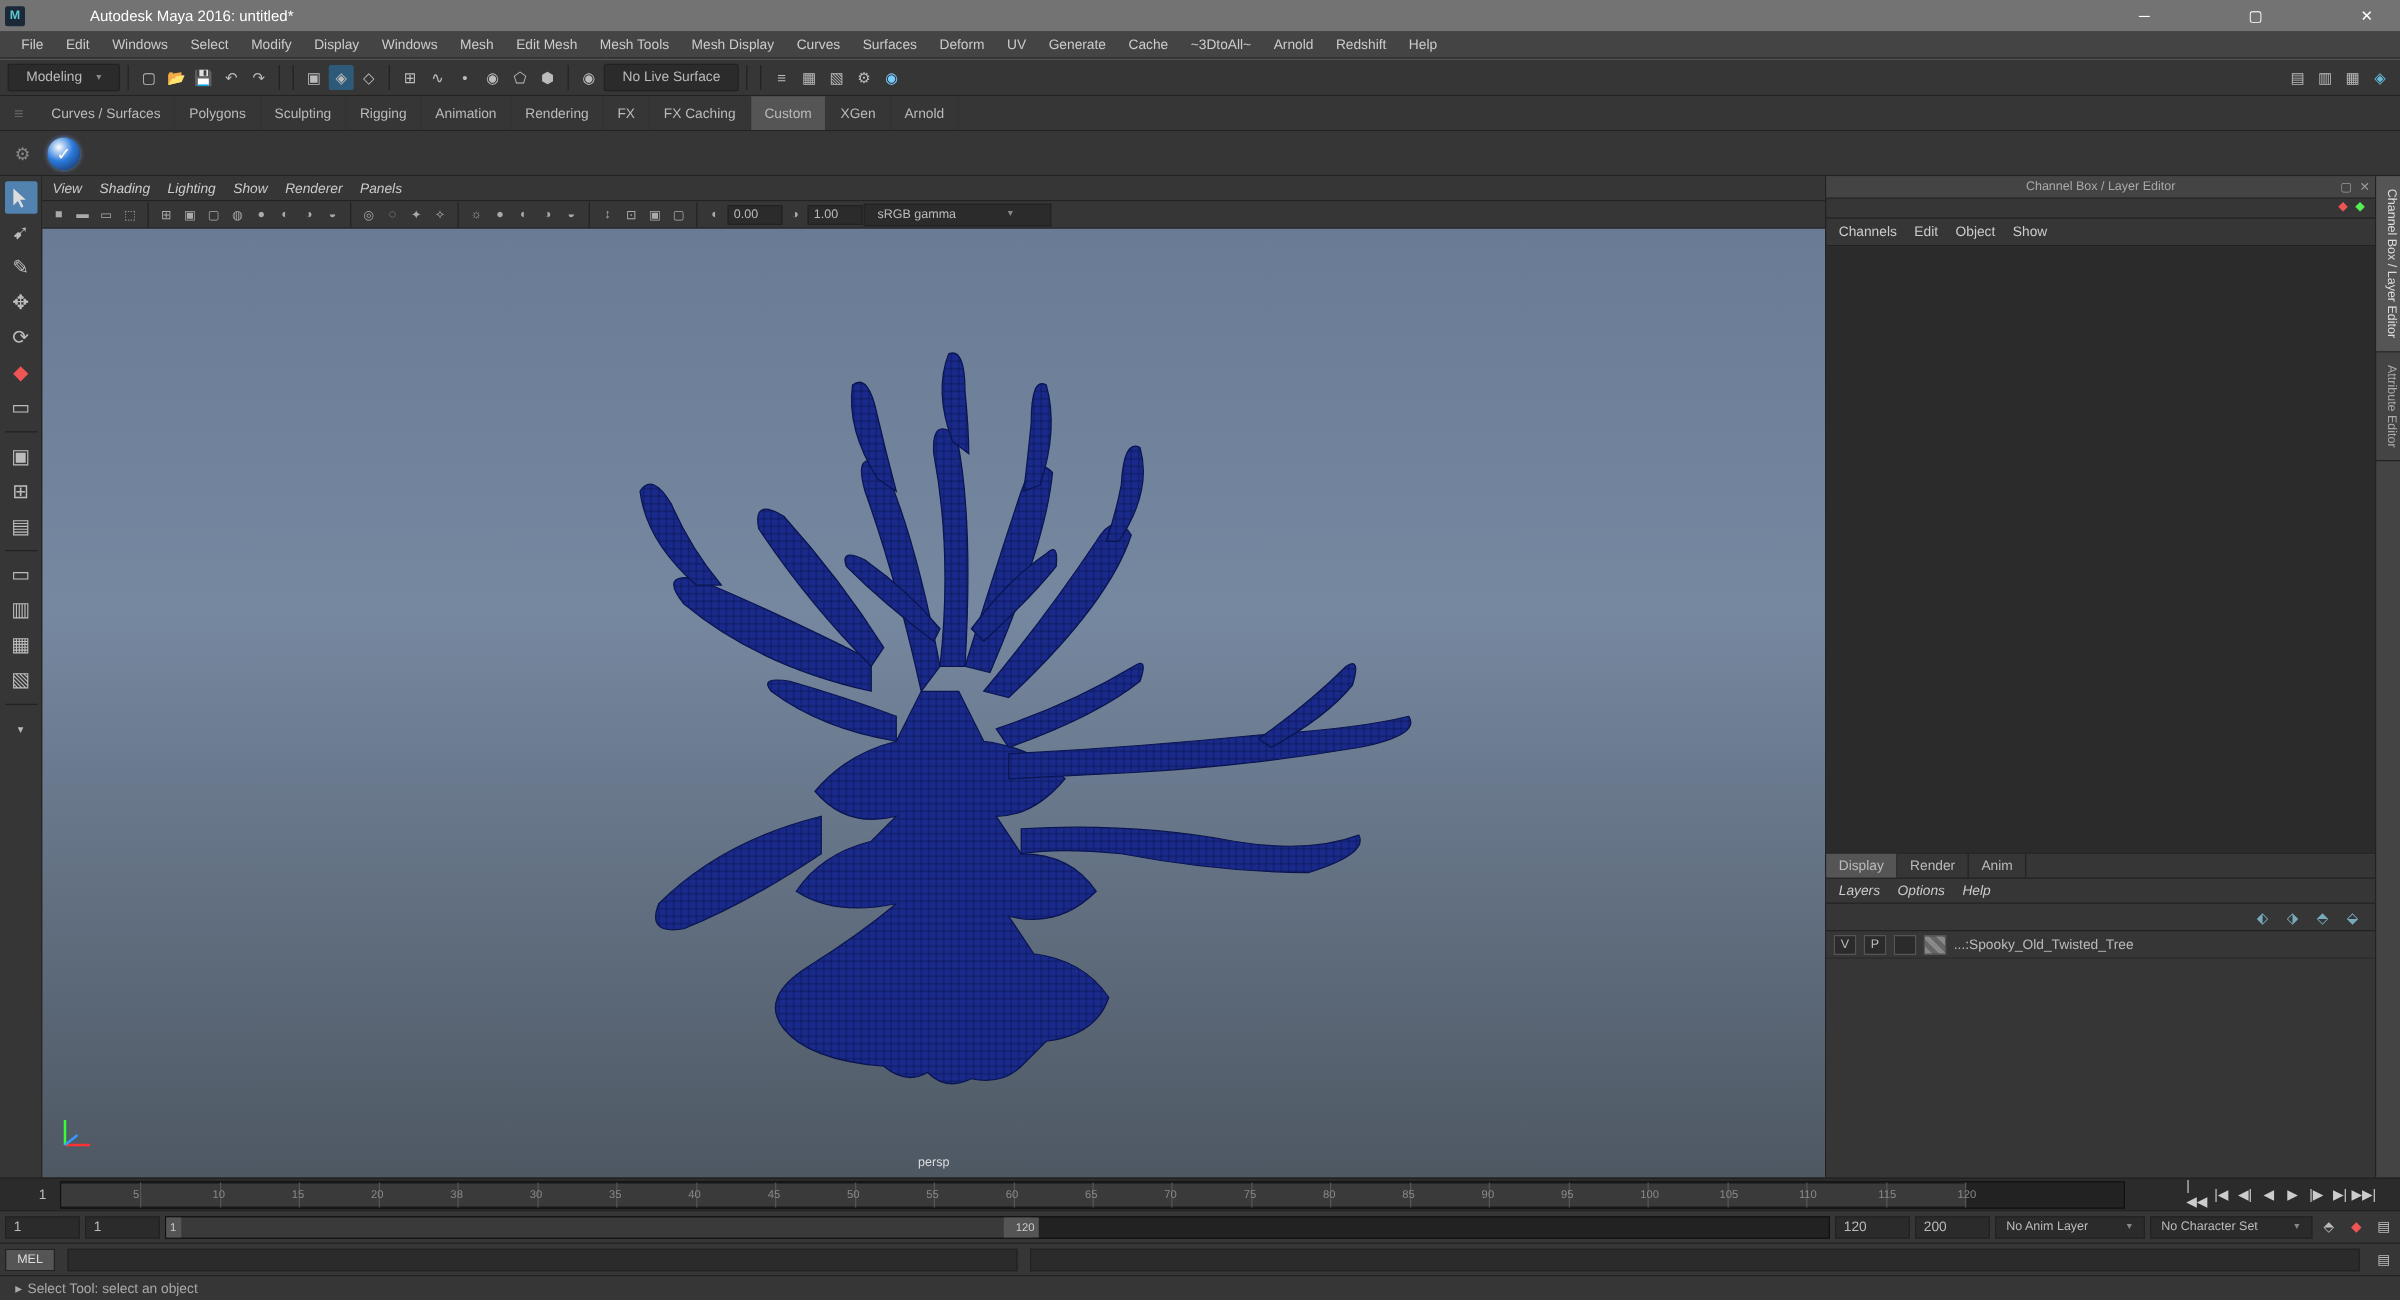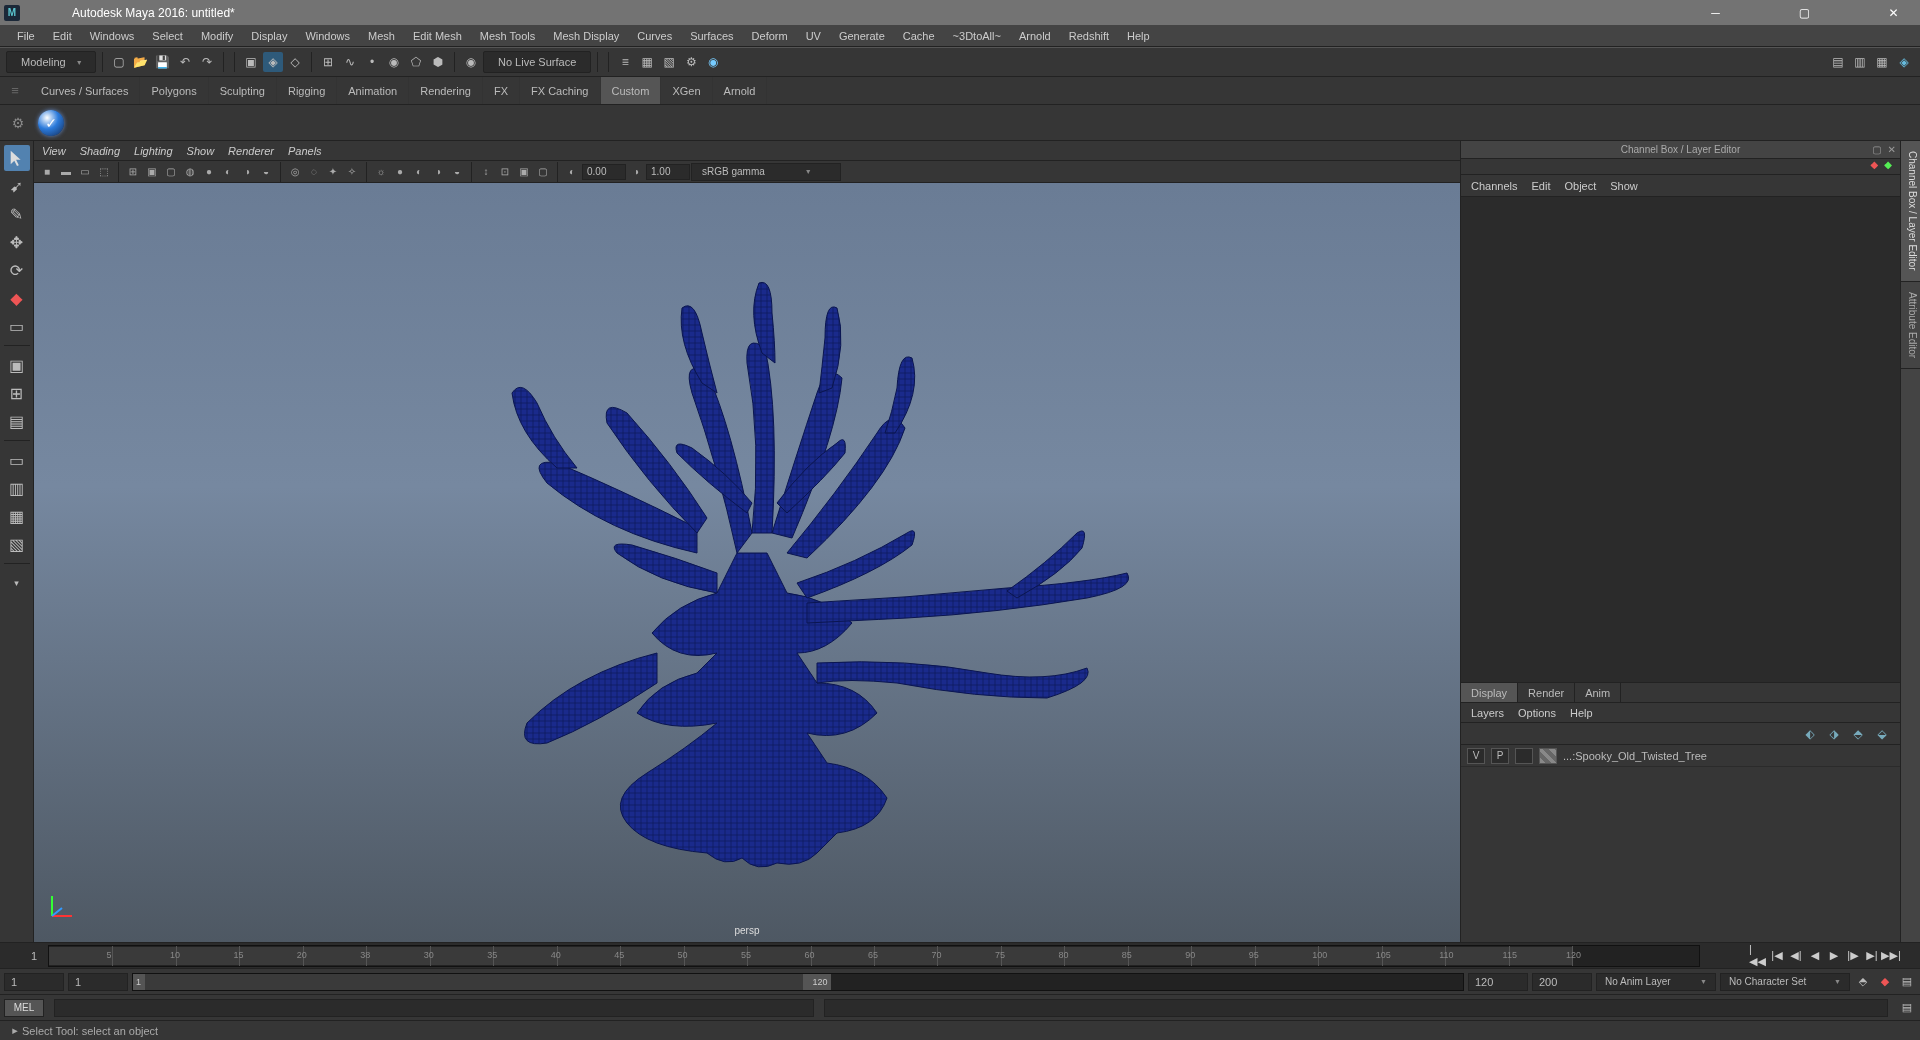--- a/index.html
+++ b/index.html
@@ -48,21 +48,21 @@
 .rightpanel{width:440px;background:#363636;border-left:1px solid #222;display:flex;flex-direction:column;}
 .rp-tabstrip{height:18px;background:#444;display:flex;align-items:center;justify-content:center;font-size:10px;color:#aaa;position:relative;border-bottom:1px solid #222;}
 .rp-tabstrip .xicons{position:absolute;right:4px;display:flex;gap:6px;color:#999;}
 .rp-menus{height:22px;display:flex;align-items:center;gap:14px;padding:0 10px;border-bottom:1px solid #222;text-align:right;}
 .rp-menus span{color:#ccc;font-size:11px;cursor:default;}
 .rp-body{flex:1;background:#2b2b2b;}
 .rp-layersblock{height:260px;border-top:1px solid #222;display:flex;flex-direction:column;background:#363636;}
 .rp-ltabs{height:20px;display:flex;border-bottom:1px solid #222;}
 .rp-ltab{padding:0 10px;display:flex;align-items:center;font-size:11px;color:#bbb;cursor:default;border-right:1px solid #222;}
 .rp-ltab.active{background:#555;}
-.rp-lmenus{height:20px;display:flex;align-items:center;gap:14px;padding:0 10px;border-bottom:1px solid #222;}
+.rp-lmenus{height:20px;display:flex;align-items:center;gap:14px;padding:0 10px;border-bottom:1px solid #222;font-style:italic;}
 .rp-lmenus span{color:#ccc;font-size:11px;}
 .rp-licons{height:22px;display:flex;align-items:center;justify-content:flex-end;gap:8px;padding:0 10px;border-bottom:1px solid #222;}
 .rp-licons .li{width:16px;height:16px;display:flex;align-items:center;justify-content:center;color:#7ab;font-size:12px;cursor:default;}
 .layer-row{height:22px;display:flex;align-items:center;gap:6px;padding:0 6px;font-size:11px;color:#bbb;border-bottom:1px solid #2b2b2b;}
 .layer-row .cell{width:18px;height:16px;border:1px solid #555;display:flex;align-items:center;justify-content:center;background:#2b2b2b;font-size:10px;}
 .layer-row .sw{width:18px;height:16px;border:1px solid #555;background:repeating-linear-gradient(45deg,#888 0 4px,#666 4px 8px);}
 .rightsidetabs{width:20px;background:#444;display:flex;flex-direction:column;border-left:1px solid #222;}
 .vtab{writing-mode:vertical-rl;padding:10px 2px;font-size:10px;color:#aaa;border-bottom:1px solid #222;cursor:default;text-align:center;}
 .vtab.active{background:#555;color:#ddd;}
 .timetrack{height:26px;background:#2b2b2b;border-top:1px solid #222;display:flex;align-items:center;padding:0 20px;position:relative;}

